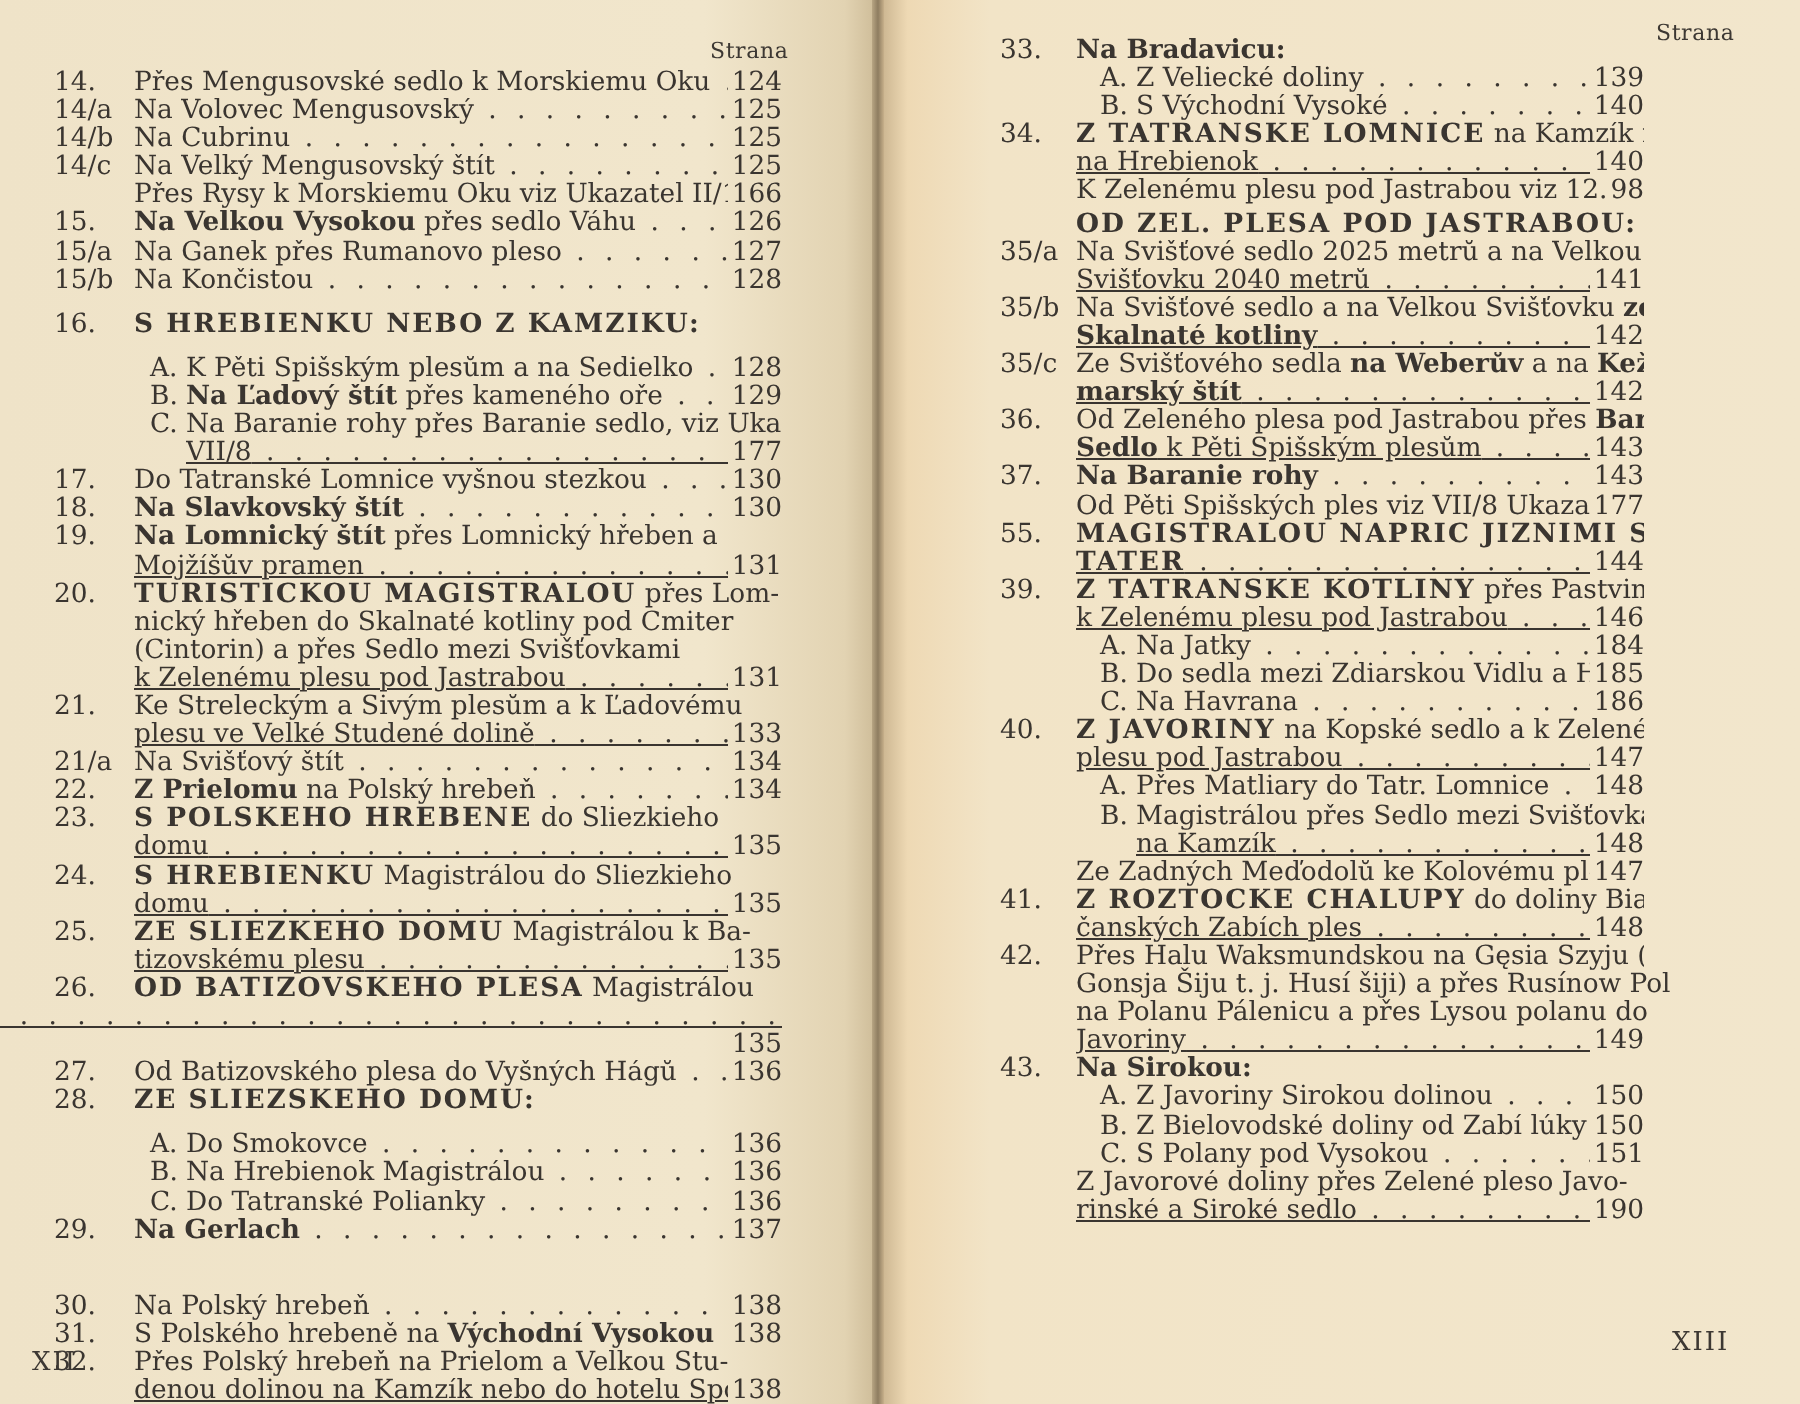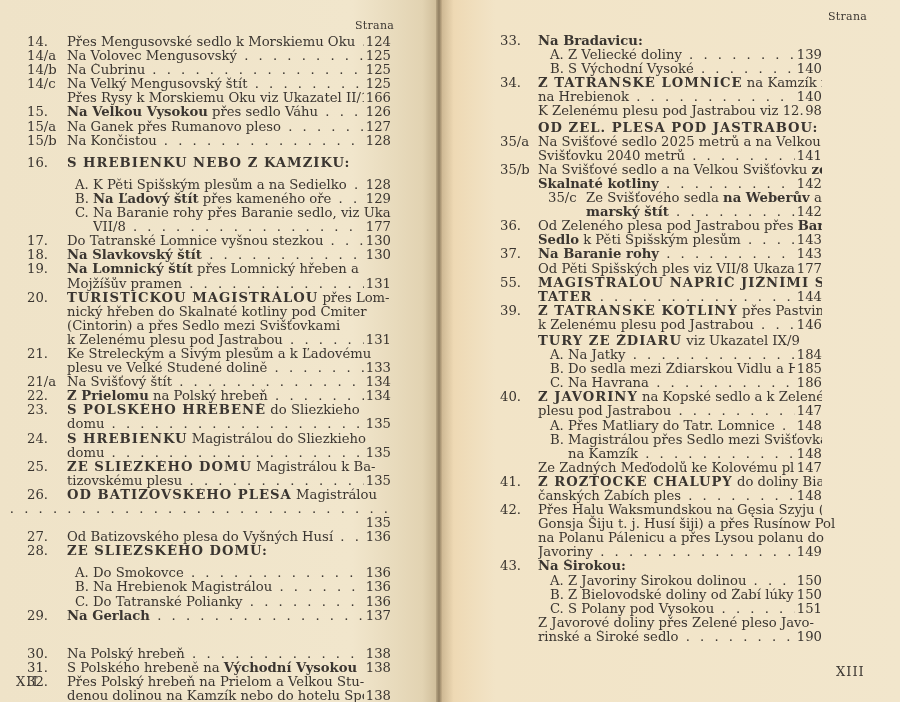--- a/index.html
+++ b/index.html
@@ -38,21 +38,21 @@
   .txt { flex:1 1 auto; overflow:hidden; }
   .txt .dots::after {
     content:" . . . . . . . . . . . . . . . . . . . . . . . . . . . . . . . . . . . . . . . . . . . . . . . . . .";
     letter-spacing:3px;
   }
   .pg { flex:0 0 auto; text-align:right; padding-left:2px; }
   .bold { font-weight:bold; }
   .caps { font-weight:bold; letter-spacing:1px; }
   .line { display:block; white-space:nowrap; }
   .cont { display:flex; align-items:flex-end; white-space:nowrap; }
-  .cont .txt { overflow:hidden; }
+  .cont .txt { overflow:hidden;text-decoration:underline; }
   .gap { height:8px; }
 </style>
 </head>
 <body>
 
 <div class="page page-left"></div>
 <div class="page page-right"></div>
 <div class="gutter"></div>
 
 <div class="strana" style="left:355px; top:19px;">Strana</div>
@@ -242,21 +242,21 @@
         <span class="txt"><span class="caps">OD BATIZOVSKÉHO PLESA</span><span> Magistrálou</span></span>
       </div>
       <div class="cont" style="padding-left: 40px; flex-direction: column;">
         <span class="txt"><span>přes Ostervu k Popradskému plesu</span><span class="dots"></span></span>
         <span class="pg">135</span>
       </div>
     </div>
     <div style="padding-left: 0px;">
       <div class="entry">
         <span class="num" style="width: 40px;">27.</span>
-        <span class="txt"><span>Od Batizovského plesa do Vyšných Husí</span><span class="dots"></span></span>
+        <span class="txt"><span>Od Batizovského plesa do Vyšných Hágů</span><span class="dots"></span></span>
         <span class="pg">136</span>
       </div>
     </div>
     <div style="padding-left: 0px;">
       <div class="entry">
         <span class="num" style="width: 40px;">28.</span>
         <span class="txt"><span class="caps">ZE SLIEZSKÉHO DOMU:</span></span>
       </div>
     </div>
     <div class="gap"></div>
@@ -306,21 +306,21 @@
       <div class="entry">
         <span class="num" style="width: 40px;">32.</span>
         <span class="txt"><span>Přes Polský hrebeň na Prielom a Velkou Stu-</span></span>
       </div>
       <div class="cont" style="padding-left: 40px;">
         <span class="txt"><span>denou dolinou na Kamzík nebo do hotelu Sport</span></span>
         <span class="pg">138</span>
       </div>
     </div>
   </div>
-<div class="toc" id="toc-right" style="left:500px; top:34px; width:322px;">
+<div class="toc" id="toc-right" style="left:500px; top:19px; width:322px;">
     <div style="padding-left: 0px;">
       <div class="entry">
         <span class="num" style="width: 38px;">33.</span>
         <span class="txt"><span class="bold">Na Bradavicu:</span></span>
       </div>
     </div>
     <div style="padding-left: 50px;">
       <div class="entry">
         <span class="num" style="width: 18px;">A.</span>
         <span class="txt"><span>Z Veliecké doliny</span><span class="dots"></span></span>
@@ -368,21 +368,21 @@
     <div style="padding-left: 0px;">
       <div class="entry">
         <span class="num" style="width: 38px;">35/b</span>
         <span class="txt"><span>Na Svišťové sedlo a na Velkou Svišťovku </span><span class="bold">ze</span></span>
       </div>
       <div class="cont" style="padding-left: 38px;">
         <span class="txt"><span class="bold">Skalnaté kotliny</span><span class="dots"></span></span>
         <span class="pg">142</span>
       </div>
     </div>
-    <div style="padding-left: 0px; margin-left: 48px;">
+    <div style="padding-left: 0px;">
       <div class="entry">
         <span class="num" style="width: 38px;">35/c</span>
         <span class="txt"><span>Ze Svišťového sedla </span><span class="bold">na Weberův</span><span> a na </span><span class="bold">Kež-</span></span>
       </div>
       <div class="cont" style="padding-left: 38px;">
         <span class="txt"><span class="bold">marský štít</span><span class="dots"></span></span>
         <span class="pg">142</span>
       </div>
     </div>
     <div style="padding-left: 0px;">
@@ -419,25 +419,20 @@
       </div>
     </div>
     <div style="padding-left: 0px;">
       <div class="entry">
         <span class="num" style="width: 38px;">39.</span>
         <span class="txt"><span class="caps">Z TATRANSKÉ KOTLINY</span><span> přes Pastviny</span></span>
       </div>
       <div class="cont" style="padding-left: 38px;">
         <span class="txt"><span>k Zelenému plesu pod Jastrabou</span><span class="dots"></span></span>
         <span class="pg">146</span>
-      </div>
-    </div>
-    <div style="padding-left: 38px; margin-top: 2px;">
-      <div class="entry">
-        <span class="txt"><span class="caps">TURY ZE ŽDIARU</span><span> viz Ukazatel IX/9</span></span>
       </div>
     </div>
     <div style="padding-left: 50px;">
       <div class="entry">
         <span class="num" style="width: 18px;">A.</span>
         <span class="txt"><span>Na Jatky</span><span class="dots"></span></span>
         <span class="pg">184</span>
       </div>
     </div>
     <div style="padding-left: 50px;">

